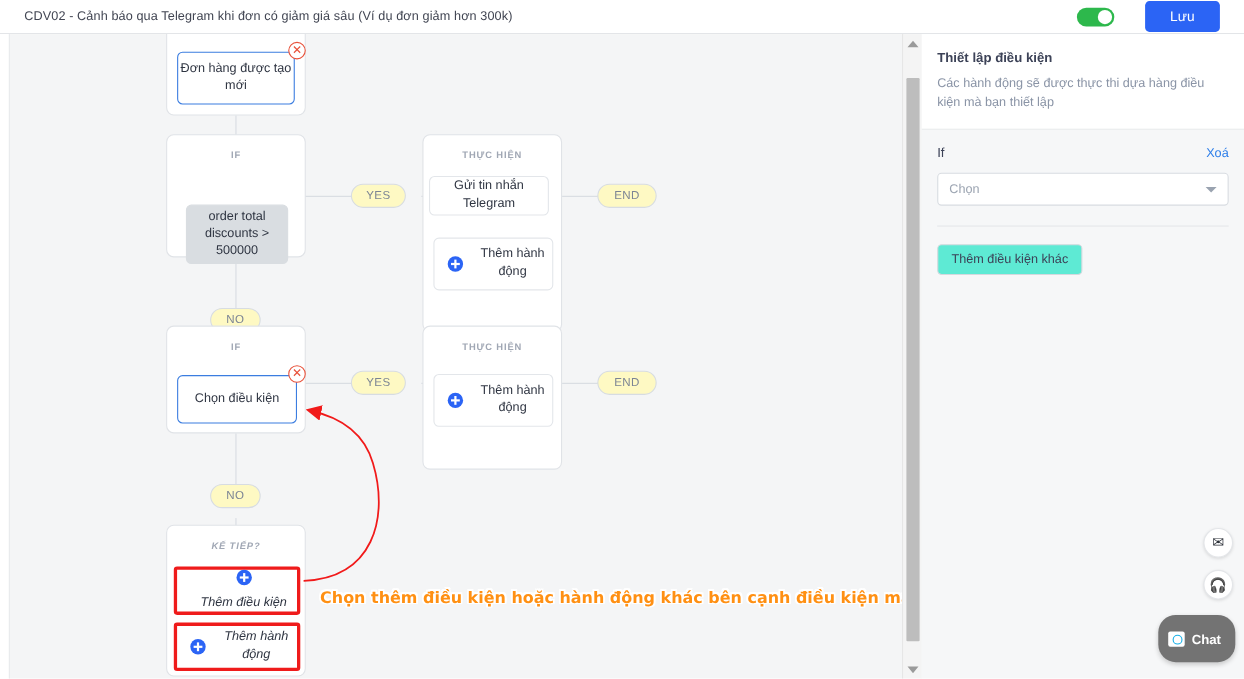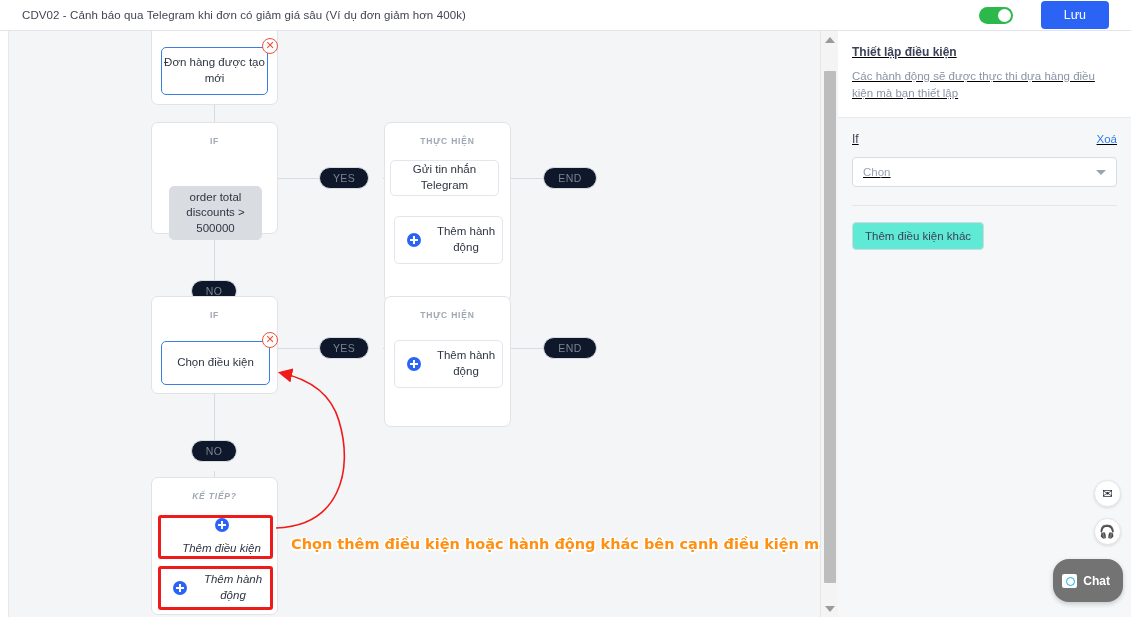--- a/index.html
+++ b/index.html
@@ -77,21 +77,20 @@
   .sb-arrow.down i { border-top: 6px solid #9a9a9a; }
   .sb-thumb {
     position: absolute; left: 3px; top: 40px; width: 12px; height: 512px;
     background: #bdbdbd; border-radius: 1px; cursor: pointer;
   }
 
   
   .right-panel {
     position: absolute; left: 838px; top: 0; width: 293px; height: 586px;
     background: #f6f7f8;
-    text-decoration: underline;
   }
   .rp-card {
     background: #ffffff; border-bottom: 1px solid #e8eaec;
     padding: 14px 14px 16px 14px;
   }
   .rp-title {
     font-size: 12px; font-weight: bold; color: #3c4257; margin-bottom: 9px;
   }
   .rp-desc {
     font-size: 11.5px; color: #8a94a6; line-height: 1.45;
@@ -160,21 +159,21 @@
 
   .del-icon {
     position: absolute; width: 16px; height: 16px; border-radius: 50%;
     border: 1.3px solid #e8533c; background: #fff;
     color: #e8533c; font-size: 11px; line-height: 13px; text-align: center;
     cursor: pointer; z-index: 6; font-family: "DejaVu Sans", sans-serif;
   }
 
   .pill {
     position: absolute; height: 22px; border: 1px solid #d7dce2;
-    border-radius: 11px; background: #0f172a;
+    border-radius: 11px; background: #fef9c3;
     display: flex; align-items: center; justify-content: center;
     font-size: 10.5px; color: #7b8494; letter-spacing: .4px;
   }
   .connector { position: absolute; background: #d7dce2; }
   .connector.h { height: 1px; }
   .connector.v { width: 1px; }
 
   
   .annotation {
     position: absolute; font-size: 14.5px; font-weight: bold;
@@ -214,21 +213,21 @@
     border: 1.5px solid #16b0e8;
   }
   .chat-btn span { color: #fff; font-size: 12px; font-weight: bold; }
 </style>
 </head>
 <body>
 
 <div class="app">
 
   <div class="topbar">
-    <div class="topbar-title">CDV02 - Cảnh báo qua Telegram khi đơn có giảm giá sâu (Ví dụ đơn giảm hơn 400k)</div>
+    <div class="topbar-title">CDV02 - Cảnh báo qua Telegram khi đơn có giảm giá sâu (Ví dụ đơn giảm hơn 300k)</div>
     <div class="topbar-right">
       <div class="toggle"></div>
       <button class="save-btn">Lưu</button>
     </div>
   </div>
 
   <div class="body-wrap">
 
     <div class="left-rail"></div>
 

